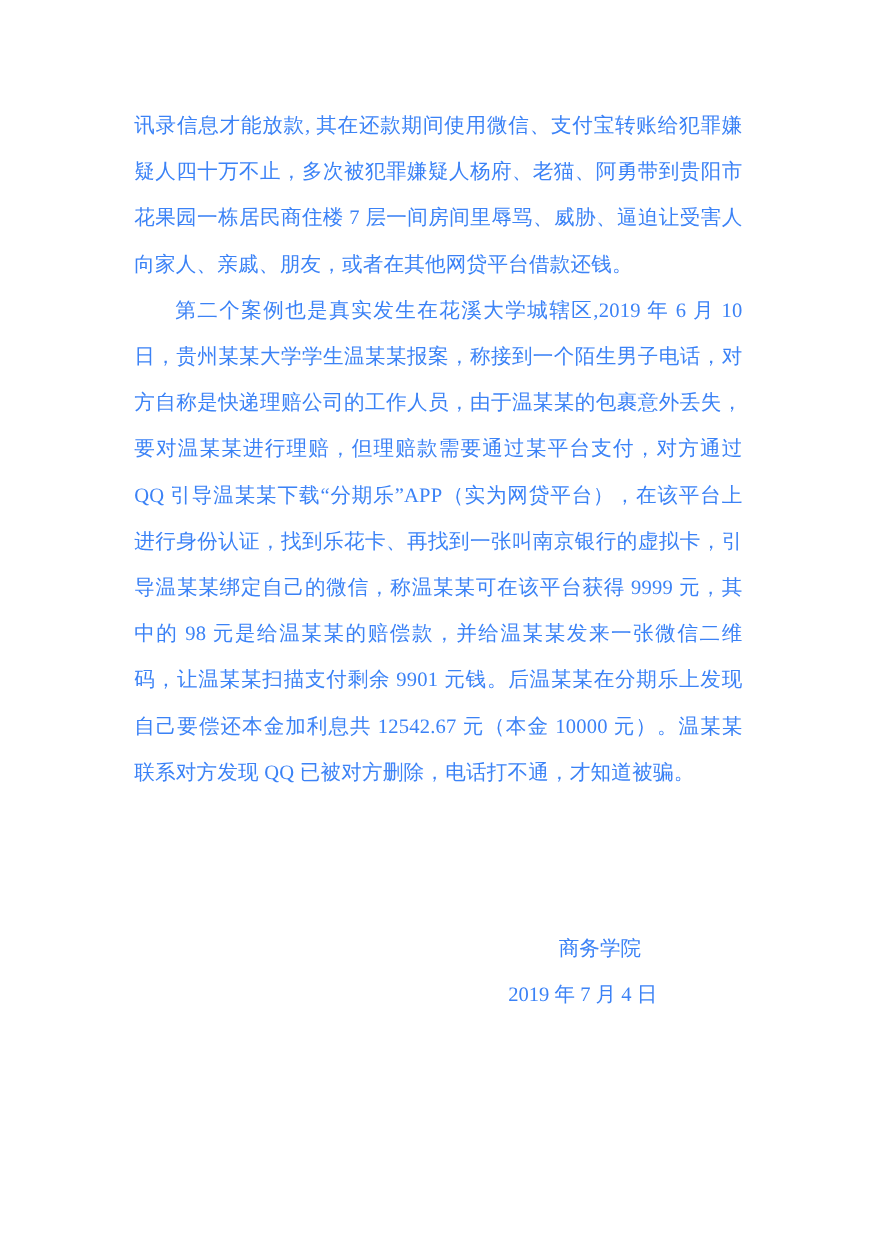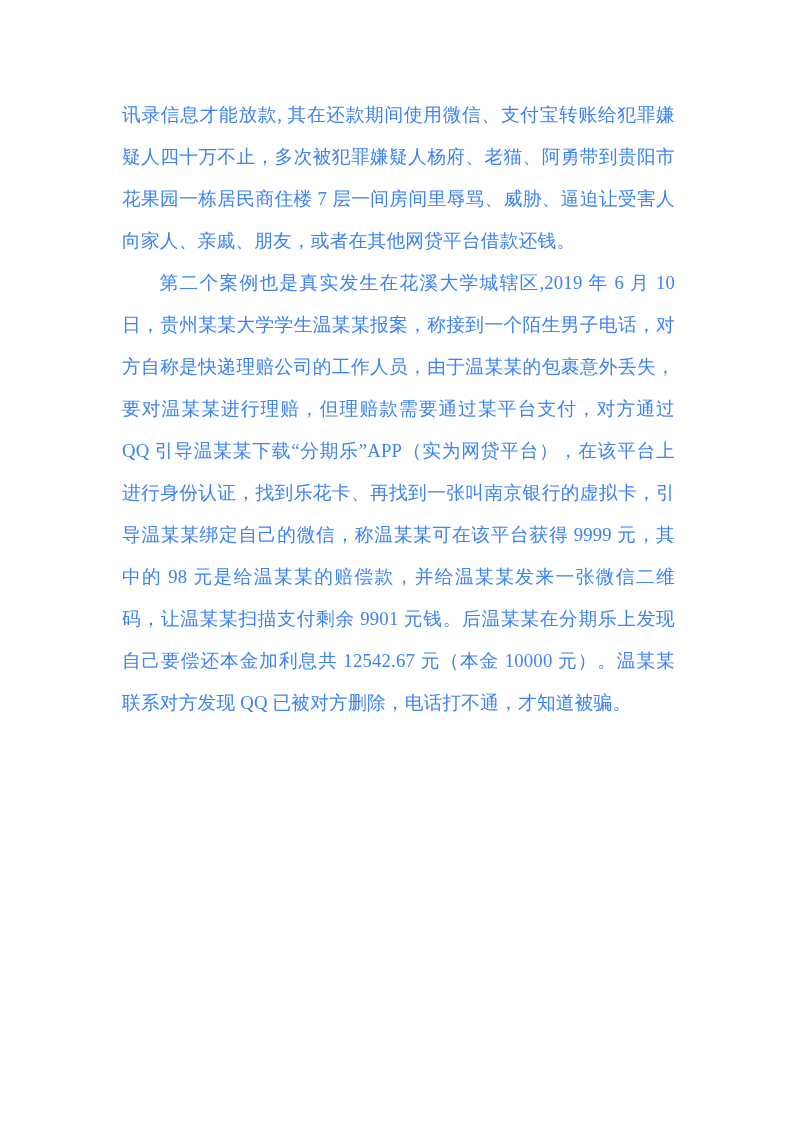--- a/index.html
+++ b/index.html
@@ -53,14 +53,18 @@
 </head>
 <body>
 
 <div class="page">
 
   <div class="text-block">
     <p class="para">讯录信息才能放款, 其在还款期间使用微信、支付宝转账给犯罪嫌疑人四十万不止，多次被犯罪嫌疑人杨府、老猫、阿勇带到贵阳市花果园一栋居民商住楼 7 层一间房间里辱骂、威胁、逼迫让受害人向家人、亲戚、朋友，或者在其他网贷平台借款还钱。</p>
     <p class="para indent">第二个案例也是真实发生在花溪大学城辖区,2019 年 6 月 10 日，贵州某某大学学生温某某报案，称接到一个陌生男子电话，对方自称是快递理赔公司的工作人员，由于温某某的包裹意外丢失，要对温某某进行理赔，但理赔款需要通过某平台支付，对方通过 QQ 引导温某某下载“分期乐”APP（实为网贷平台），在该平台上进行身份认证，找到乐花卡、再找到一张叫南京银行的虚拟卡，引导温某某绑定自己的微信，称温某某可在该平台获得 9999 元，其中的 98 元是给温某某的赔偿款，并给温某某发来一张微信二维码，让温某某扫描支付剩余 9901 元钱。后温某某在分期乐上发现自己要偿还本金加利息共 12542.67 元（本金 10000 元）。温某某联系对方发现 QQ 已被对方删除，电话打不通，才知道被骗。</p>
   </div>
 
+  <div class="signature-block">
+    <div class="sig-org">商务学院</div>
+    <div class="sig-date">2019 年 7 月 4 日</div>
+  </div>
 
 </div>
 
 </body></html>

